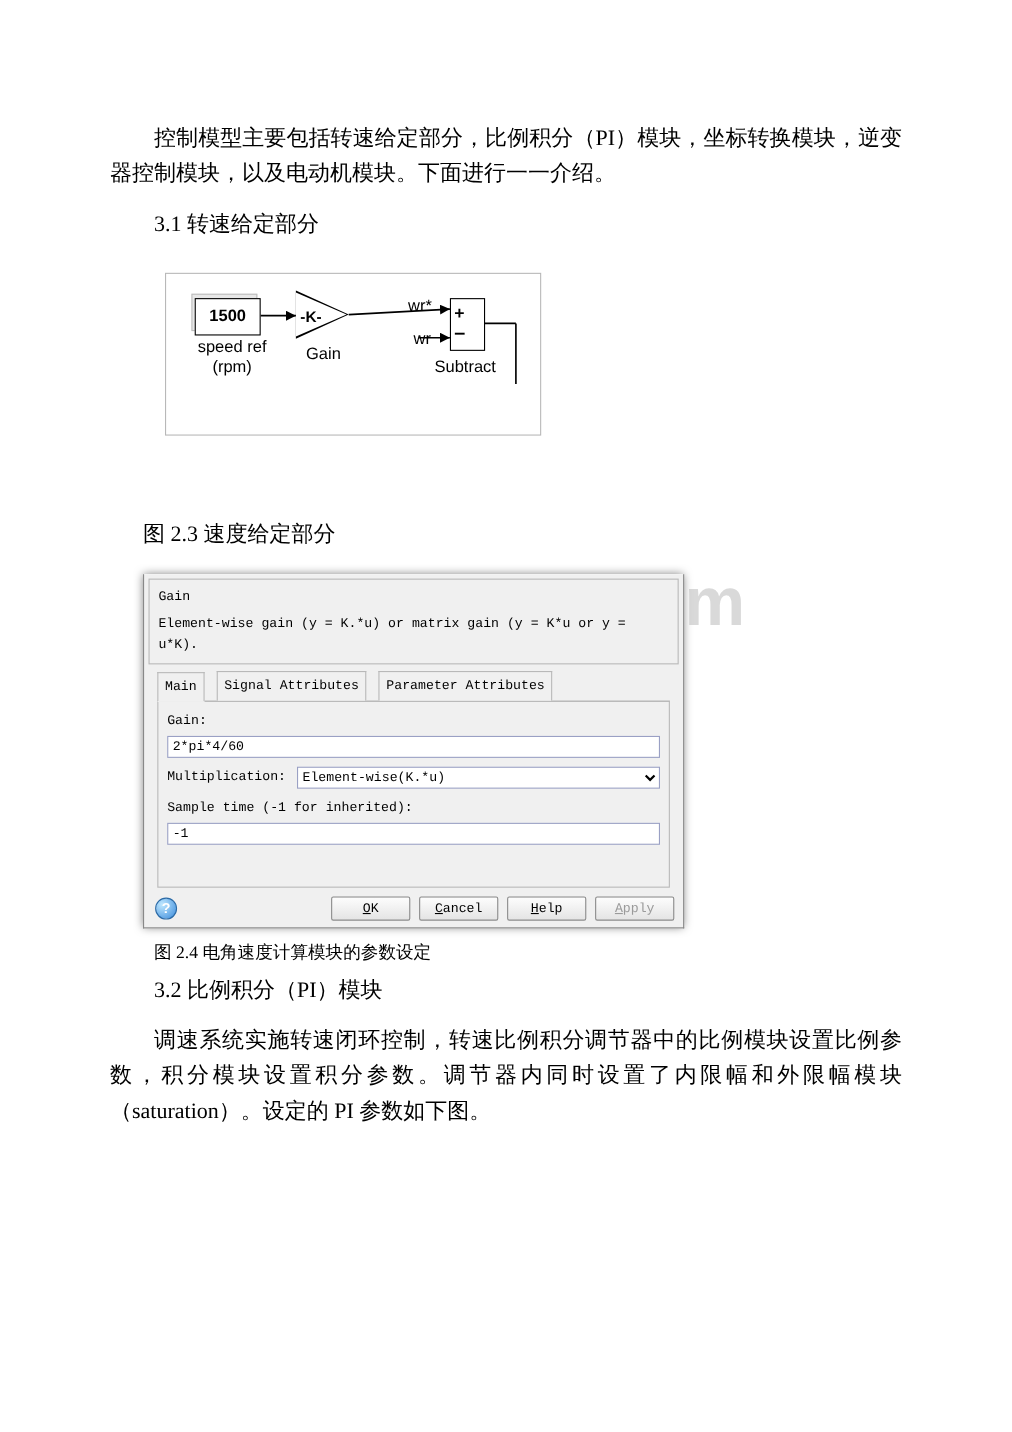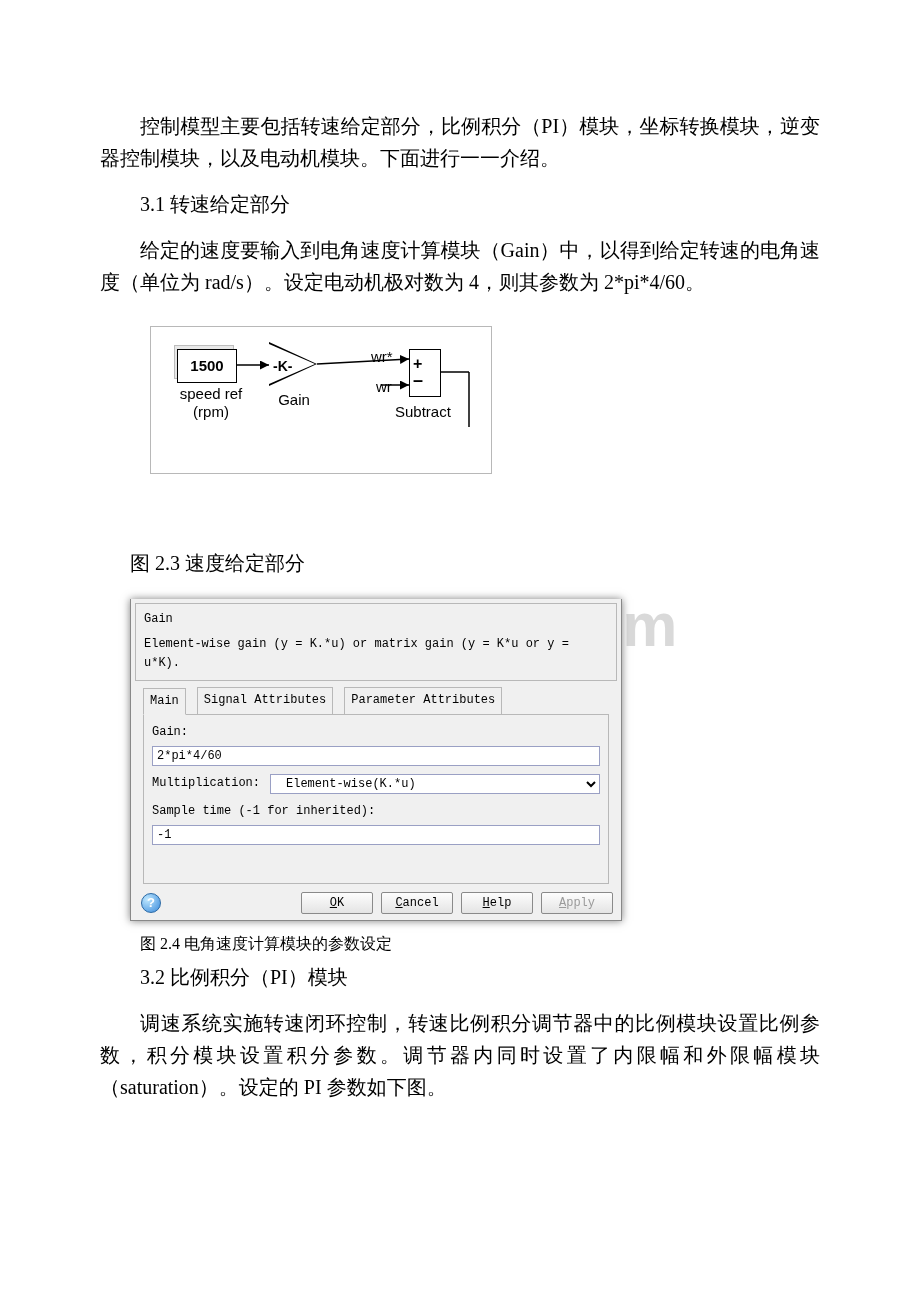--- a/index.html
+++ b/index.html
@@ -241,21 +241,21 @@
     border: 1px solid #9aa0c4;
     background: #fff;
     margin-bottom: 8px;
   }
   .tabbody .row { display: flex; align-items: center; margin-bottom: 8px; }
   .tabbody .row .rl { width: 118px; }
   .tabbody select.tsel {
     flex: 1;
     font-family: "Courier New", monospace;
     font-size: 12px;
-    padding: 1px 11px;
+    padding: 1px 0;
     border: 1px solid #9aa0c4;
     background: #fff;
   }
   .dlg-btnbar {
     display: flex;
     justify-content: flex-end;
     padding: 4px 4px 3px 4px;
     gap: 8px;
     align-items: center;
   }
@@ -306,21 +306,20 @@
 </head>
 <body>
 
 <div class="page">
 
   <p class="indent">控制模型主要包括转速给定部分，比例积分（PI）模块，坐标转换模块，逆变器控制模块，以及电动机模块。下面进行一一介绍。</p>
 
   <p class="indent">3.1 转速给定部分</p>
 
 
-  <p class="indent">给定的速度要输入到电角速度计算模块（Gain）中，以得到给定转速的电角速度（单位为 rad/s）。设定电动机极对数为 4，则其参数为 2*pi*4/60。</p>
 
   
   <div class="figure-wrap">
     <div class="simu">
       <div class="shadow const-shadow"></div>
       <div class="constbox">
         <span>1500</span>
       </div>
       <div class="const-label">
         <span>speed ref</span><br>

